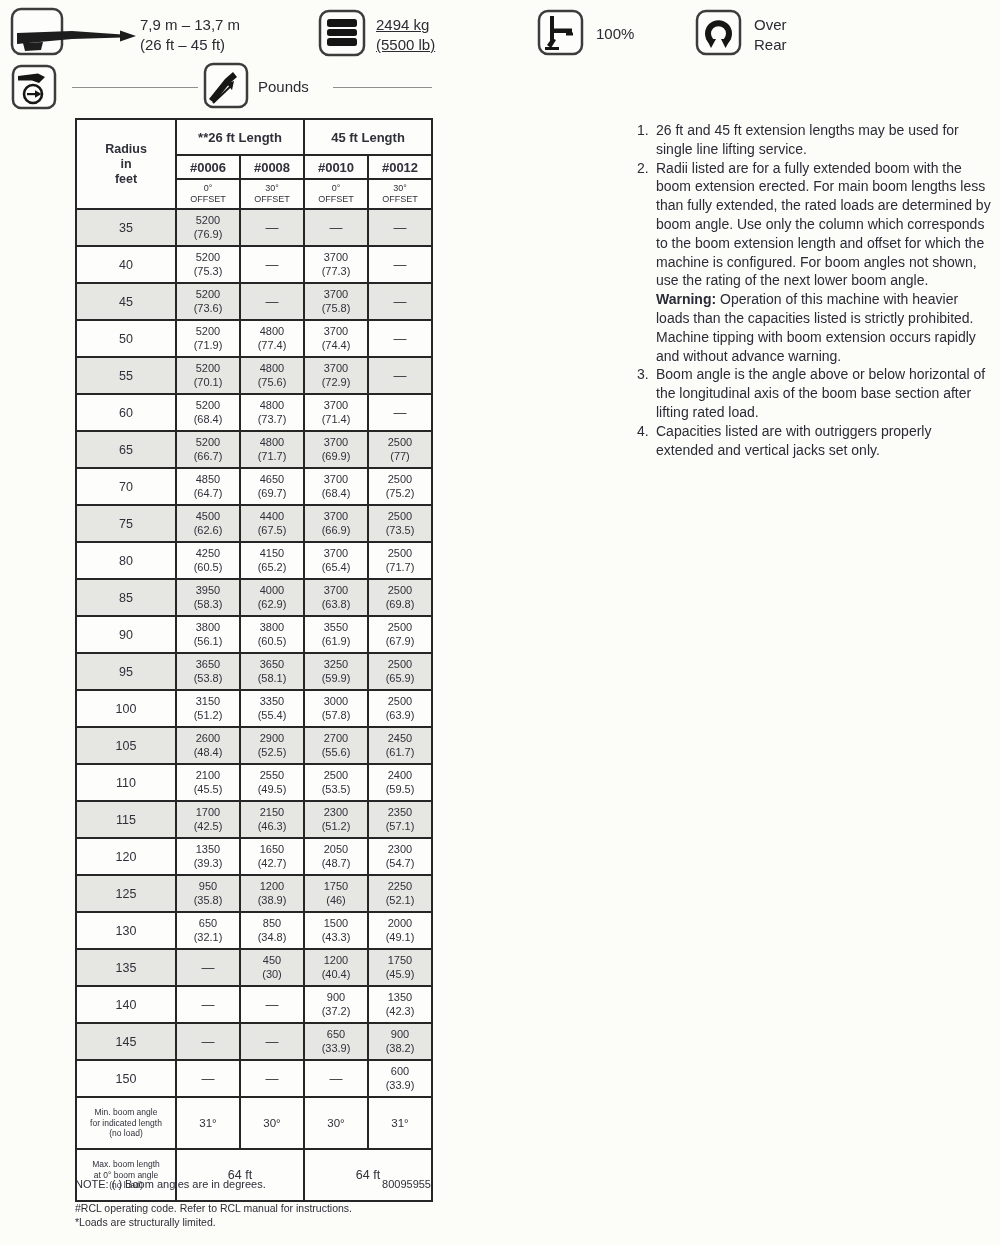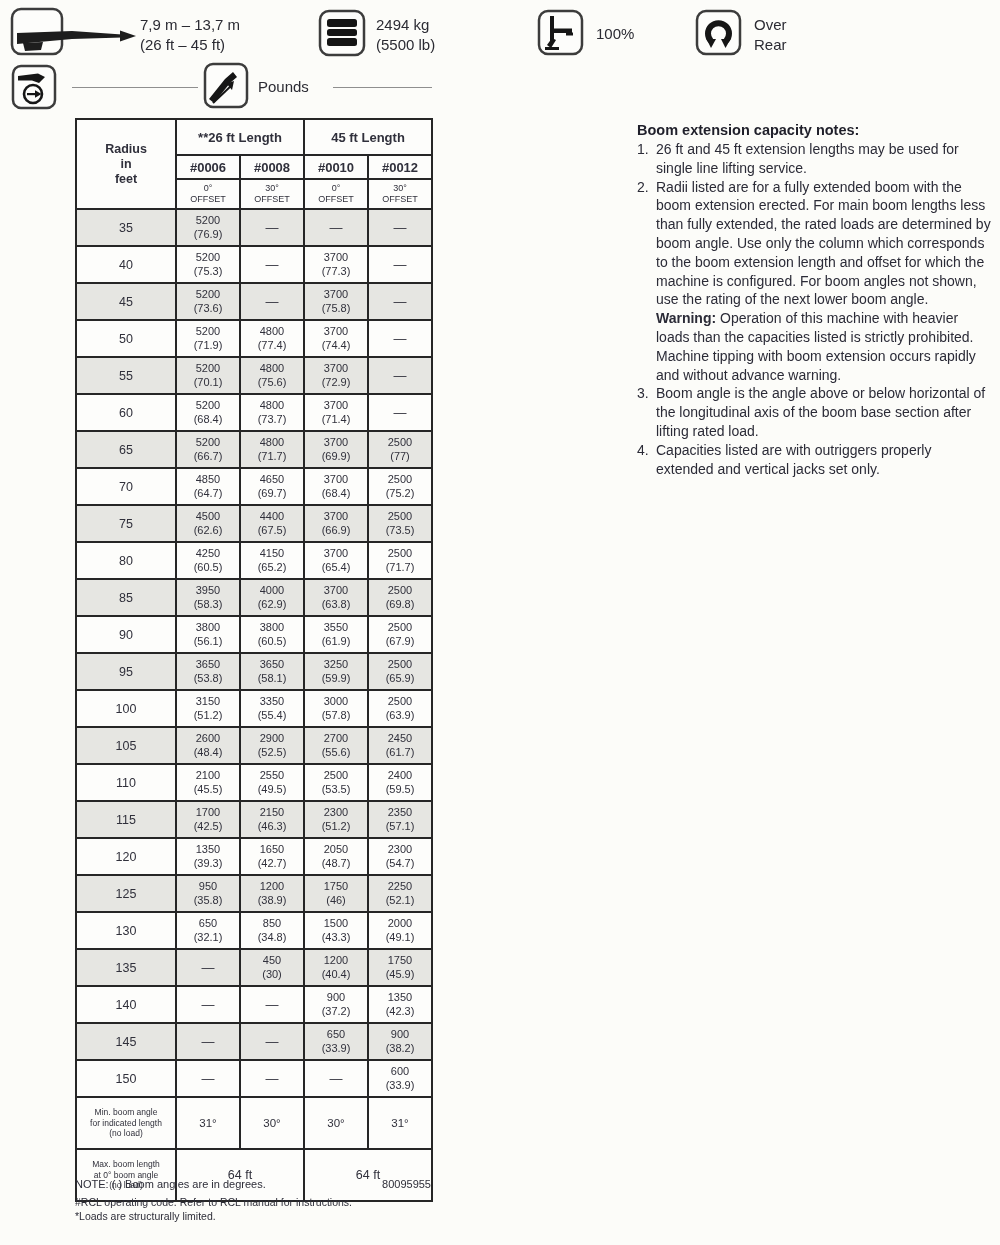--- a/index.html
+++ b/index.html
@@ -73,21 +73,21 @@
 </div>
 
 <div class="abs" style="left:318px; top:9px;">
   <svg width="48" height="48" viewBox="0 0 48 48">
     <rect x="2" y="2" width="44" height="44" rx="9" fill="#fdfdfb" stroke="#3c3c3c" stroke-width="2.5"></rect>
     <rect x="9" y="10" width="30" height="8" rx="2.5" fill="#151515"></rect>
     <rect x="9" y="20" width="30" height="7" rx="2.5" fill="#151515"></rect>
     <rect x="9" y="29" width="30" height="8" rx="2.5" fill="#151515"></rect>
   </svg>
 </div>
-<div class="abs icon-label" style="left:376px; top:15px;">
+<div class="abs icon-label" style="left:376px; top:15px;text-decoration:underline;">
   <div>2494 kg</div>
   <div>(5500 lb)</div>
 </div>
 
 <div class="abs" style="left:537px; top:9px;">
   <svg width="47" height="47" viewBox="0 0 47 47">
     <rect x="2" y="2" width="43" height="43" rx="9" fill="#fdfdfb" stroke="#3c3c3c" stroke-width="2.5"></rect>
     <rect x="13" y="7" width="4" height="27" fill="#161616"></rect>
     <rect x="15" y="19.5" width="20" height="4.5" fill="#161616"></rect>
     <rect x="29" y="23.5" width="7" height="3" fill="#161616"></rect>
@@ -600,26 +600,25 @@
       <td colspan="2" class="spanft">64 ft</td>
     </tr>
   </tbody>
 </table>
 
 <div class="note-row">
   <span>NOTE: ( ) Boom angles are in degrees.</span>
   <span>80095955</span>
 </div>
 <div class="footnotes">
-  <div style="">#RCL operating code. Refer to RCL manual for instructions.</div>
+  <div style="margin-top:6px;">#RCL operating code. Refer to RCL manual for instructions.</div>
   <div>*Loads are structurally limited.</div>
 </div>
 
 <div class="notes">
-  <div class="notes-title">Boom extension capacity notes:</div>
   <div>
       <div class="note-item">
         <span class="note-num">1.</span>
         <span class="note-text">26 ft and 45 ft extension lengths may be used for single line lifting service.</span>
       </div>
       <div class="note-item">
         <span class="note-num">2.</span>
         <span class="note-text">Radii listed are for a fully extended boom with the boom extension erected. For main boom lengths less than fully extended, the rated loads are determined by boom angle. Use only the column which corresponds to the boom extension length and offset for which the machine is configured. For boom angles not shown, use the rating of the next lower boom angle.<span><br><span class="warn-label">Warning:</span><span> Operation of this machine with heavier loads than the capacities listed is strictly prohibited. Machine tipping with boom extension occurs rapidly and without advance warning.</span></span></span>
       </div>
       <div class="note-item">

